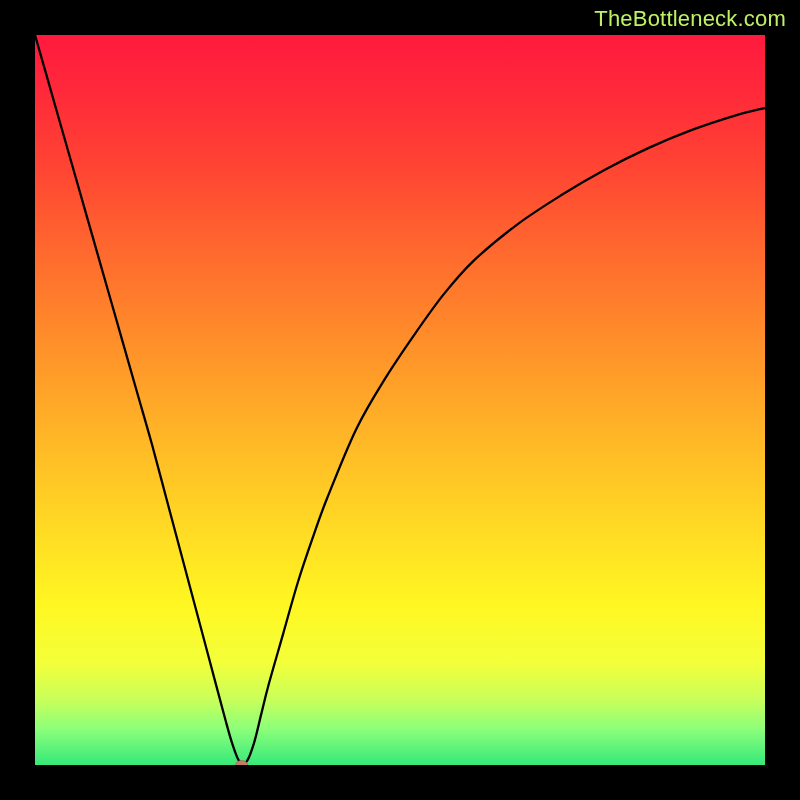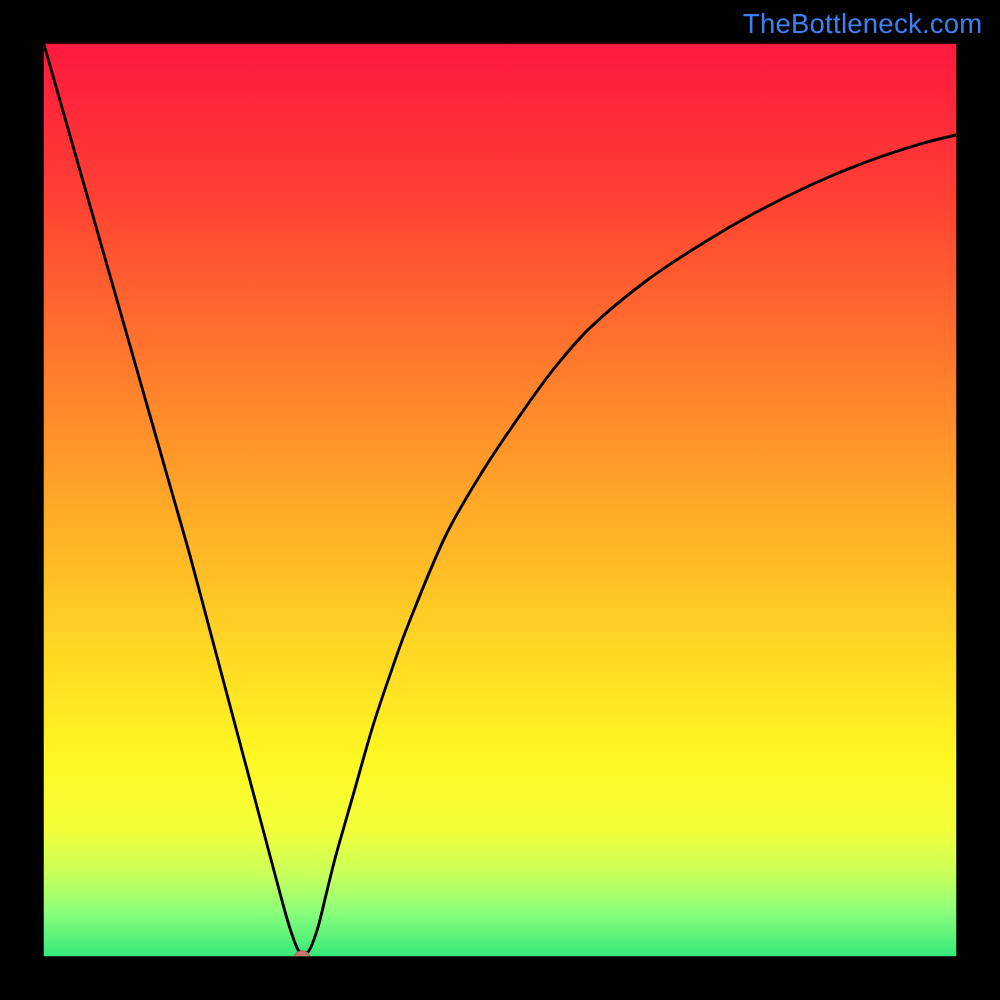--- a/index.html
+++ b/index.html
@@ -35,21 +35,21 @@
       #c9ff5a 91%,
       #8dff7a 95%,
       #36e97a 100%
     );
     overflow: hidden;
   }
   .watermark {
     position: absolute;
     top: 6px;
     right: 14px;
-    color: #3b82f6;
+    color: #bef264;
     font-family: Arial, Helvetica, sans-serif;
     font-size: 22px;
     font-weight: 500;
     letter-spacing: 0.2px;
     z-index: 5;
     user-select: none;
   }
   svg {
     position: absolute;
     left: 0;

